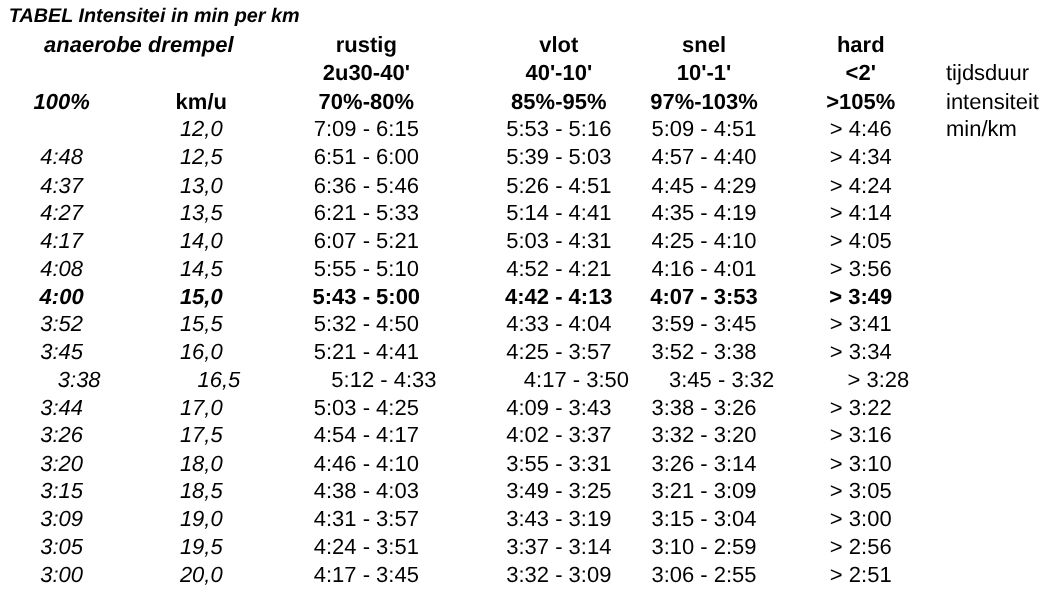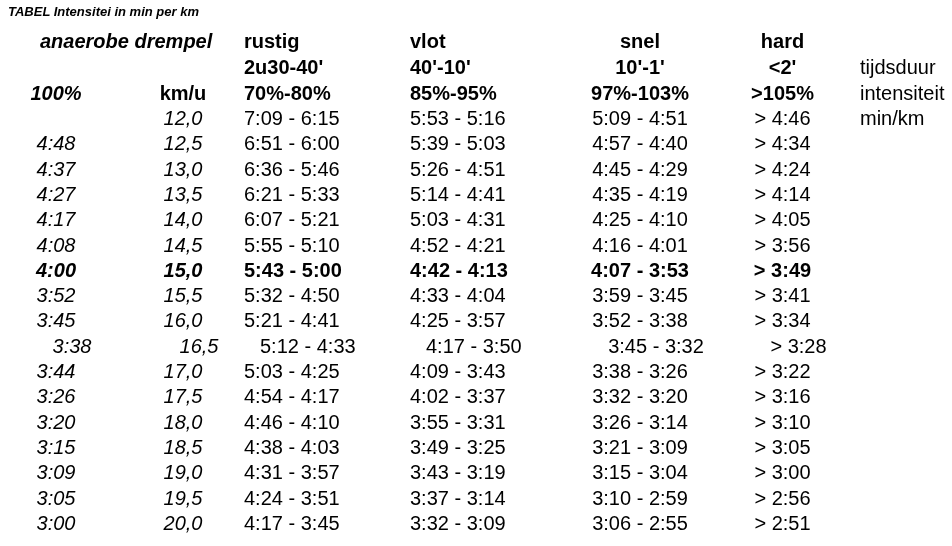--- a/index.html
+++ b/index.html
@@ -1,24 +1,24 @@
 <!DOCTYPE html>
 <html><head>
 <meta charset="utf-8">
 <style>
   html, body { margin:0; padding:0; background:#ffffff; }
   body { width:952px; height:546px; overflow:hidden; position:relative;
          font-family:"Liberation Sans", sans-serif; color:#000; }
-  .title { position:absolute; left:8px; top:4px; font-size:13px; font-weight:bold; font-style:italic; }
+  .title { position:absolute; left:8px; top:4px; font-size:18px; font-weight:bold; font-style:italic; }
   .row { position:absolute; left:0; width:952px; height:25px; font-size:20px; line-height:25px; }
   .c { position:absolute; top:0; white-space:nowrap; }
   .c1 { left:0; width:112px; text-align:center; }
   .c2 { left:128px; width:110px; text-align:center; }
-  .c3 { left:244px; width:158px; text-align:left; }
-  .c4 { left:410px; width:160px; text-align:left; }
+  .c3 { left:254px; width:158px; text-align:center; }
+  .c4 { left:428px; width:160px; text-align:center; }
   .c5 { left:560px; width:160px; text-align:center; }
   .c6 { left:720px; width:125px; text-align:center; }
   .c7 { left:860px; text-align:center; }
   .i { font-style:italic; }
   .b { font-weight:bold; }
   .anaerobe { position:absolute; left:40px; top:0; font-style:italic; font-weight:bold; }
 </style>
 </head>
 <body>
 

